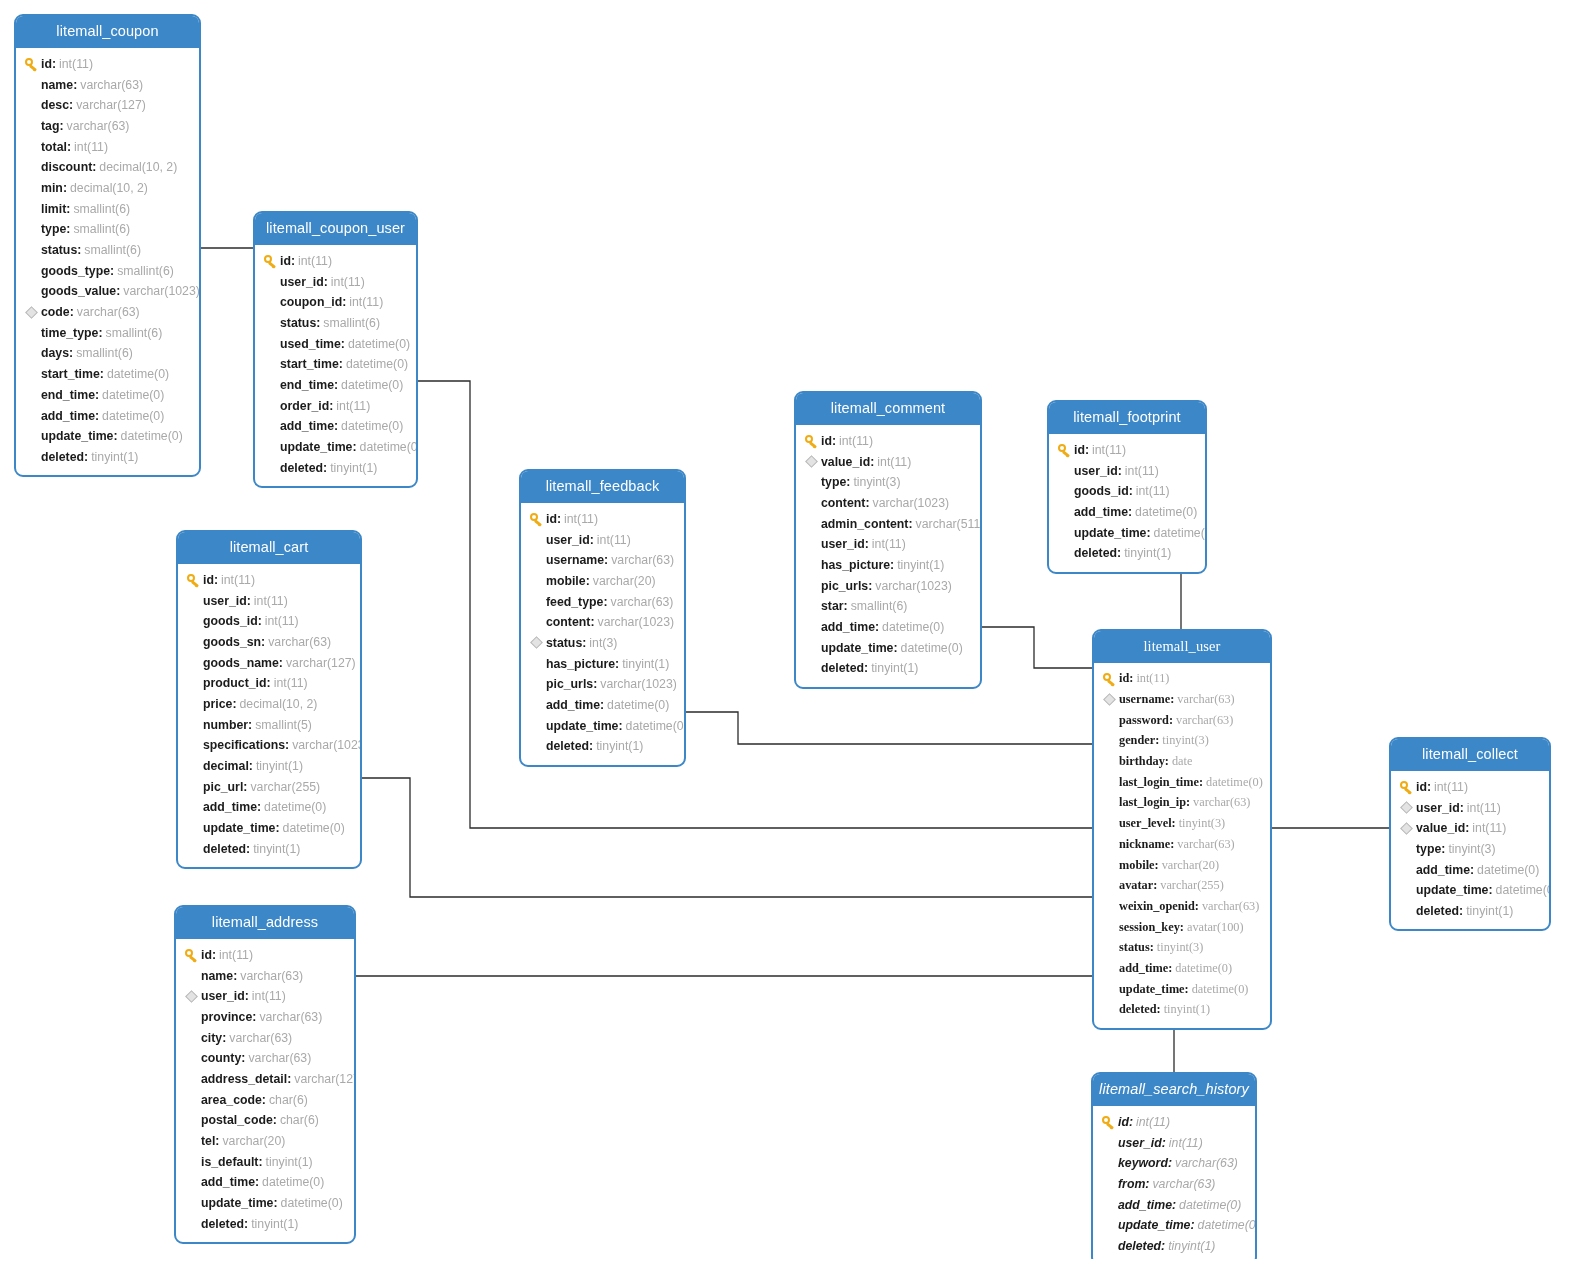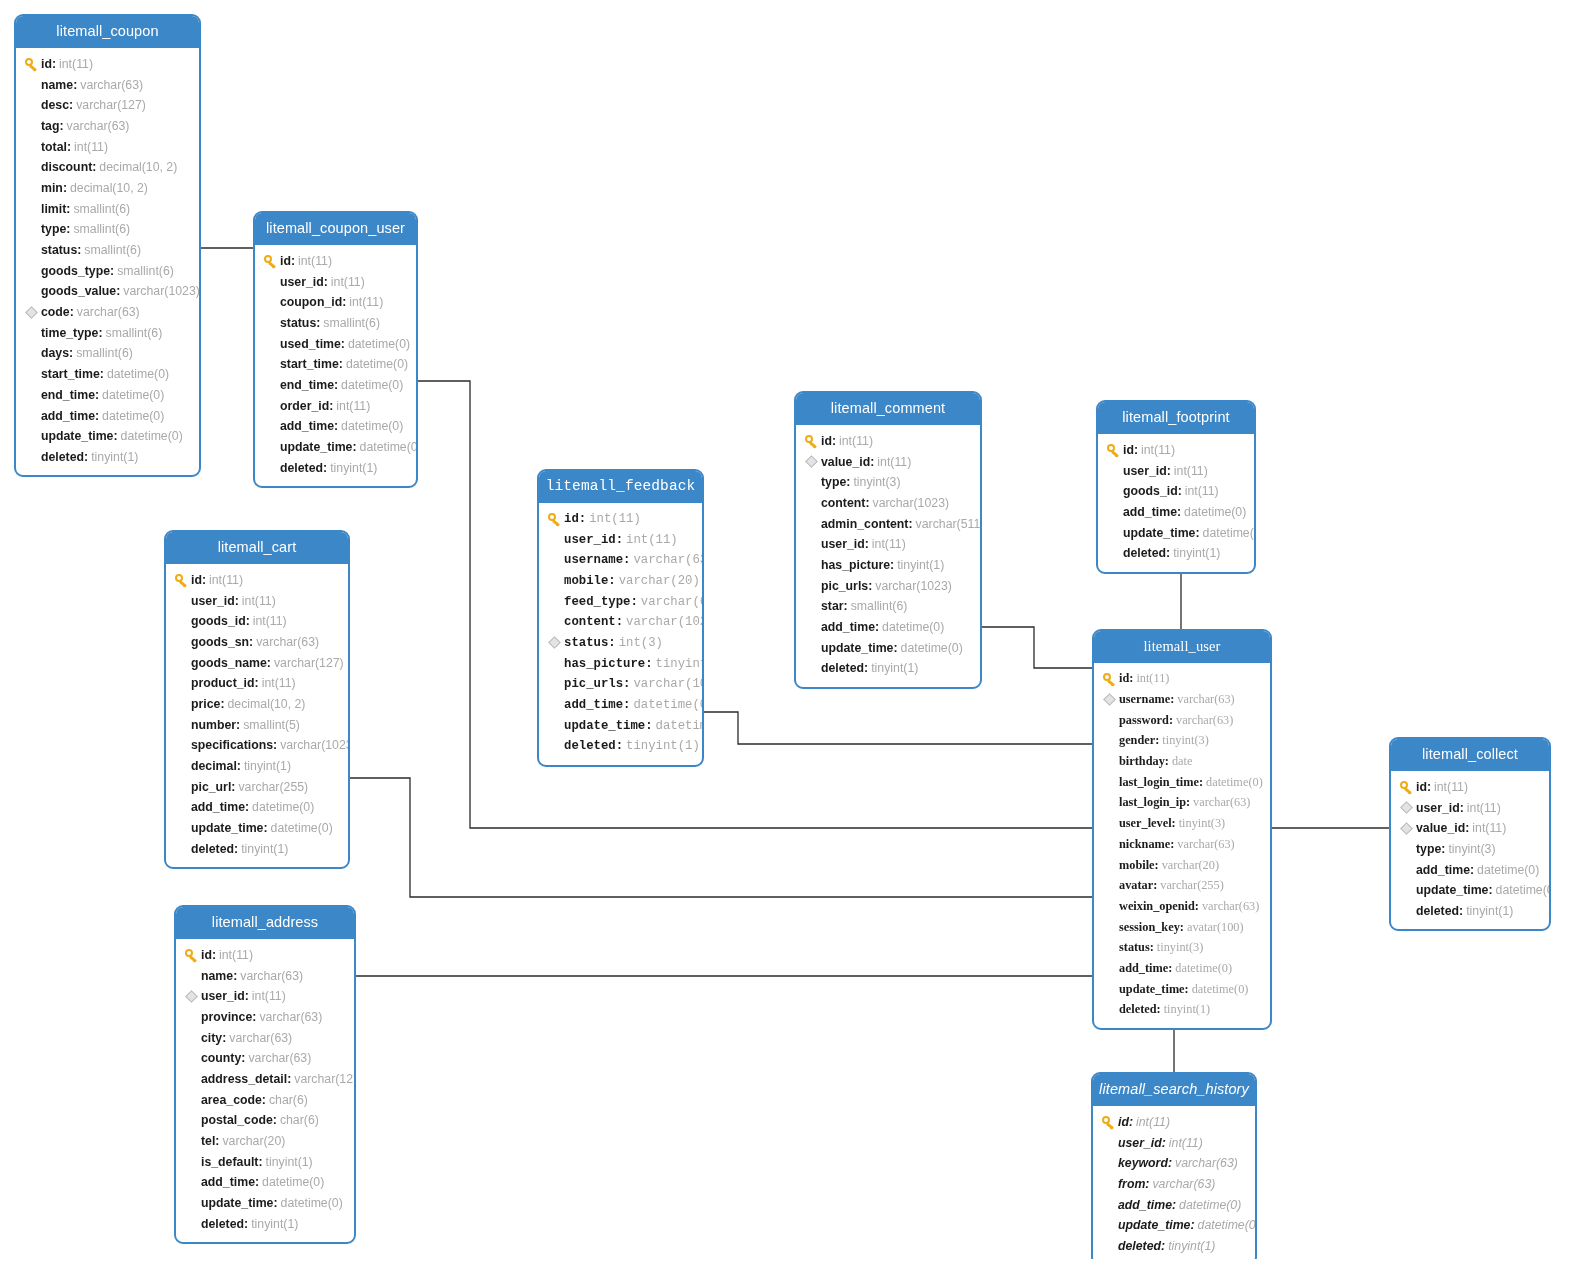--- a/index.html
+++ b/index.html
@@ -332,21 +332,21 @@
           <span class="f-type">datetime(0)</span>
         </div>
         <div class="field">
           <span class="f-icon"></span>
           <span class="f-name">deleted</span>
           <span class="f-name">:</span>
           <span class="f-type">tinyint(1)</span>
         </div>
       </div>
     </div>
-    <div class="entity" style="left: 164px; top: 530px; width: 186px;">
+    <div class="entity" style="left: 176px; top: 530px; width: 186px;">
       <div class="entity-header">litemall_cart</div>
       <div class="entity-body">
         <div class="field">
           <span class="f-icon">
             <span class="key-glyph">
               <span class="kring"></span>
               <span class="kshaft"></span>
               <span class="ktooth"></span>
             </span>
           </span>
@@ -427,21 +427,21 @@
           <span class="f-type">datetime(0)</span>
         </div>
         <div class="field">
           <span class="f-icon"></span>
           <span class="f-name">deleted</span>
           <span class="f-name">:</span>
           <span class="f-type">tinyint(1)</span>
         </div>
       </div>
     </div>
-    <div class="entity" style="left: 537px; top: 469px; width: 167px; font-family: Liberation Mono, monospace;">
+    <div class="entity" style="left: 519px; top: 469px; width: 167px;">
       <div class="entity-header">litemall_feedback</div>
       <div class="entity-body">
         <div class="field">
           <span class="f-icon">
             <span class="key-glyph">
               <span class="kring"></span>
               <span class="kshaft"></span>
               <span class="ktooth"></span>
             </span>
           </span>
@@ -597,21 +597,21 @@
           <span class="f-type">datetime(0)</span>
         </div>
         <div class="field">
           <span class="f-icon"></span>
           <span class="f-name">deleted</span>
           <span class="f-name">:</span>
           <span class="f-type">tinyint(1)</span>
         </div>
       </div>
     </div>
-    <div class="entity" style="left: 1096px; top: 400px; width: 160px;">
+    <div class="entity" style="left: 1047px; top: 400px; width: 160px;">
       <div class="entity-header">litemall_footprint</div>
       <div class="entity-body">
         <div class="field">
           <span class="f-icon">
             <span class="key-glyph">
               <span class="kring"></span>
               <span class="kshaft"></span>
               <span class="ktooth"></span>
             </span>
           </span>

